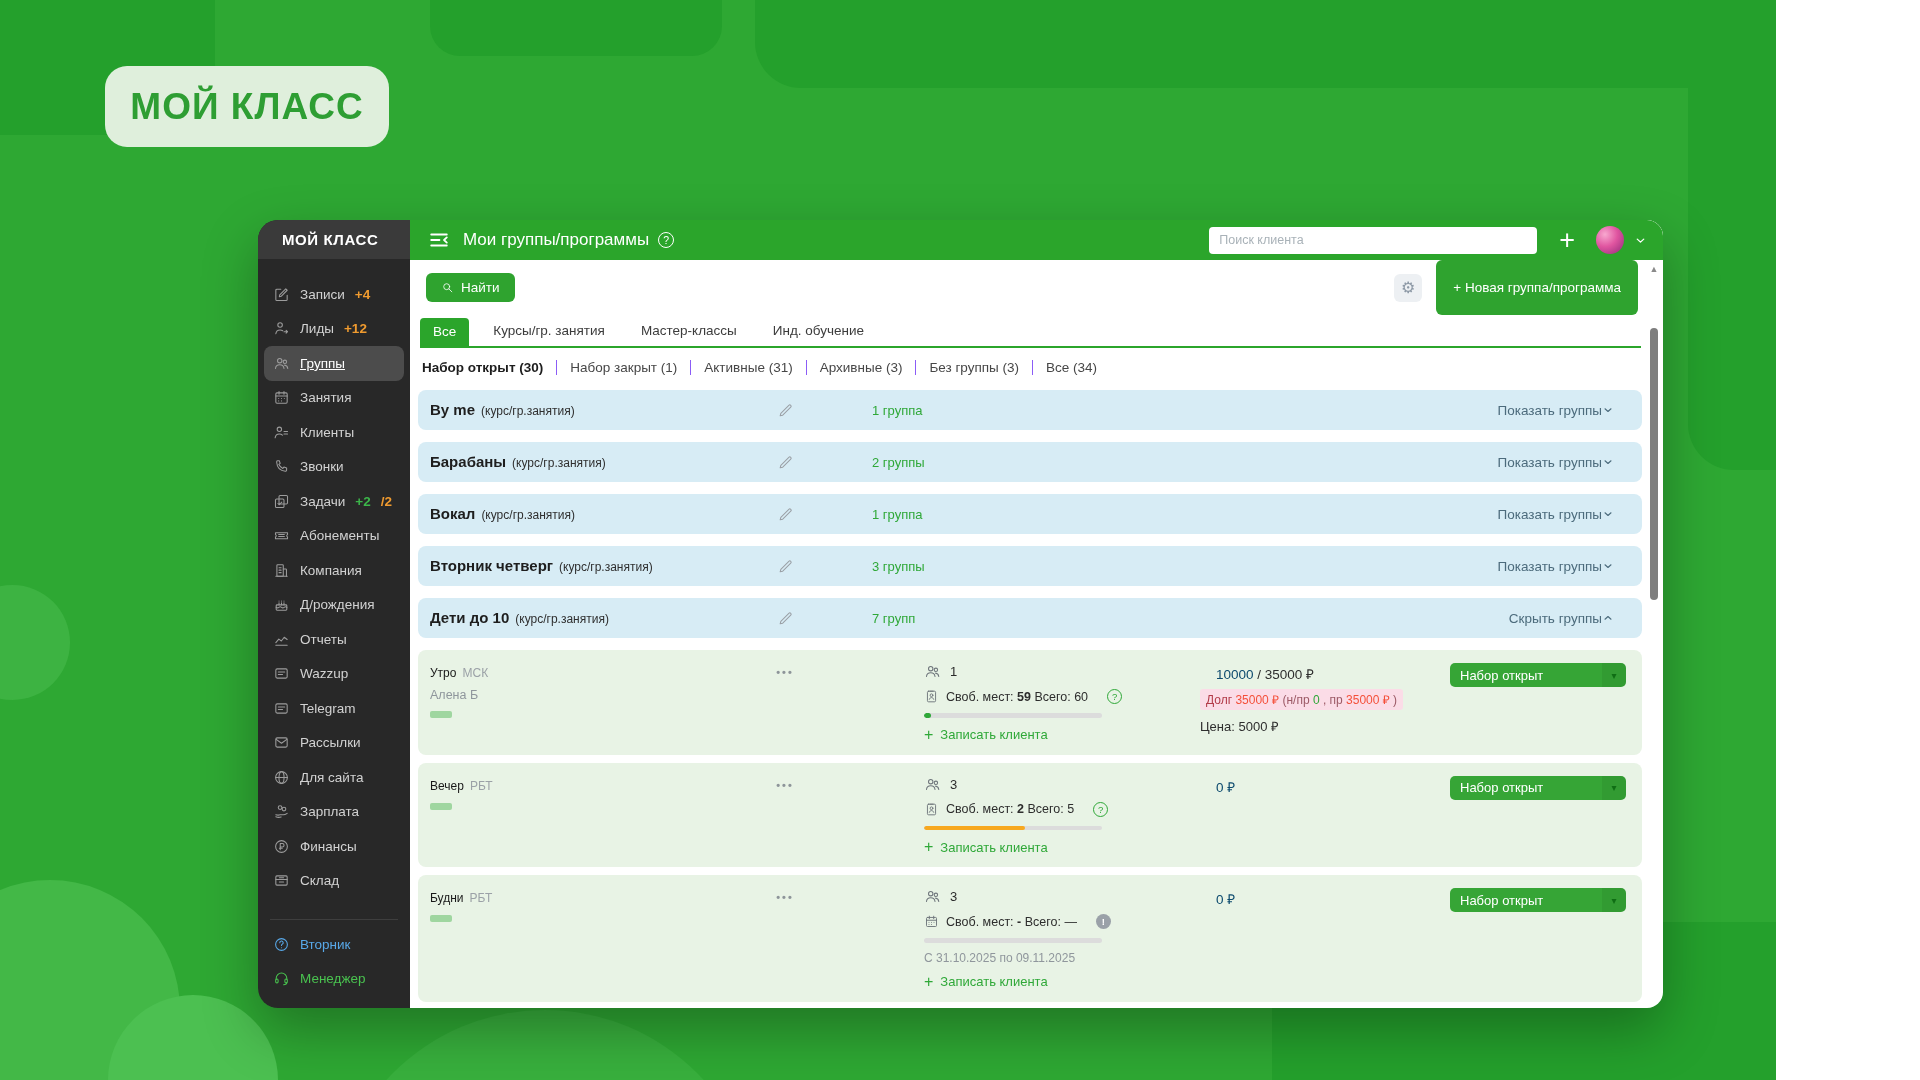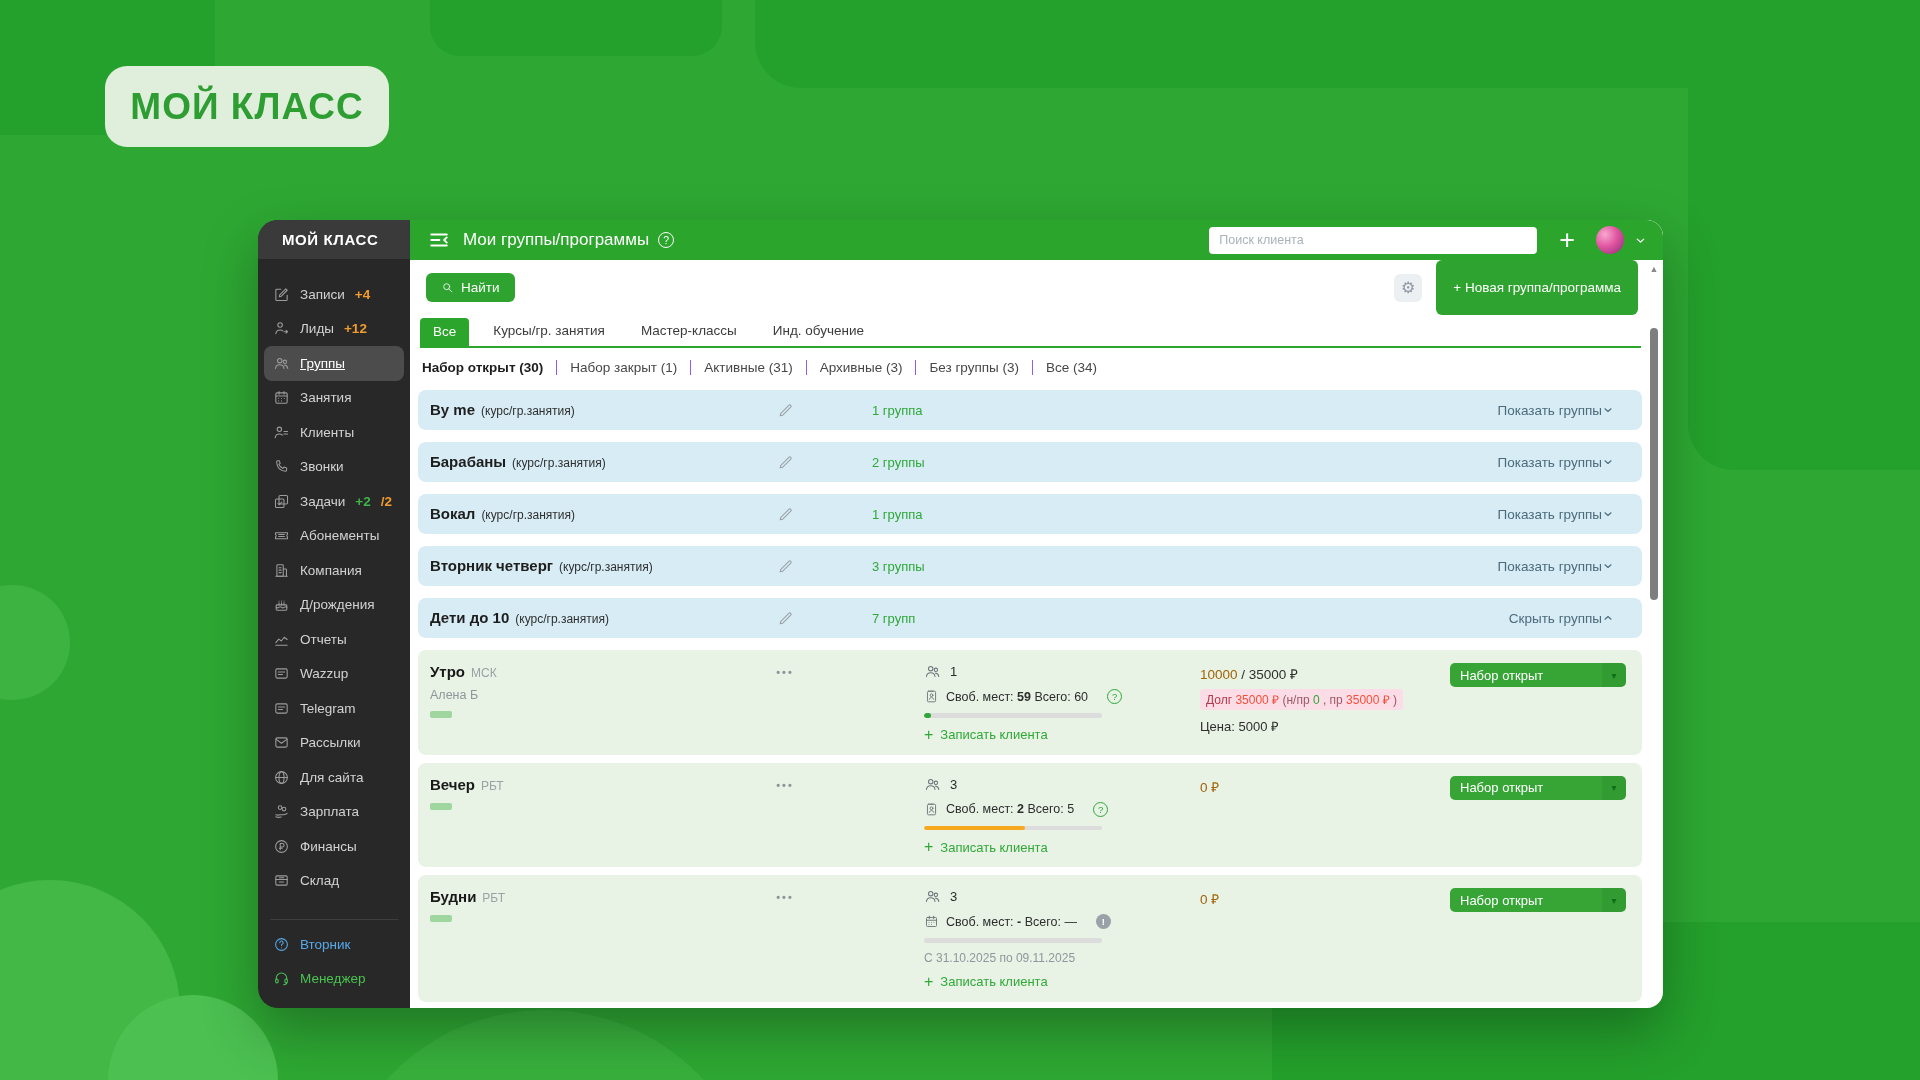--- a/index.html
+++ b/index.html
@@ -1,19 +1,19 @@
 <!DOCTYPE html>
 <html><head>
 <meta charset="utf-8">
 <style>
   * { box-sizing: border-box; margin: 0; padding: 0; }
   html,body { width:1920px; height:1080px; overflow:hidden; }
   body { font-family: "Liberation Sans", sans-serif; }
 
-  .stage { position:relative; width:1920px; height:1080px; background:#2EA833; overflow:hidden; }
+  .stage { position:relative; width:1776px; height:1080px; background:#2EA833; overflow:hidden; }
 
   
   .decor { position:absolute; }
   .d1 { left:-50px; top:-50px; width:265px; height:185px; border-radius:40px; background:#24A02C; }
   .d2 { left:430px; top:-34px; width:292px; height:90px; border-radius:30px; background:#24A02C; }
   .d3 { left:755px; top:-70px; width:1300px; height:158px; border-radius:46px; background:#24A02C; }
   .d4 { left:1688px; top:-40px; width:320px; height:510px; border-radius:46px; background:#24A02C; }
   .d5 { left:1272px; top:922px; width:760px; height:240px; border-radius:46px; background:#24A02C; }
   .d6 { left:-80px; top:880px; width:260px; height:260px; border-radius:50%; background:#43B847; }
   .d7 { left:-45px; top:585px; width:115px; height:115px; border-radius:50%; background:#3DB342; }
@@ -86,21 +86,21 @@
   .p-name { font-size:15px; font-weight:700; color:#1E1E1E; }
   .p-type { font-size:12px; color:#2F2F2F; margin-left:6px; }
   .p-edit { justify-self:center; width:17px; height:17px; color:#9AA0A6; cursor:pointer; }
   .p-count { padding-left:32px; color:#2FA838; font-size:13px; }
   .p-toggle { color:#4C6B7C; font-size:13.5px; display:flex; align-items:center; gap:0; cursor:pointer; padding-right:12px; }
   .p-toggle .icon { width:12px; height:12px; }
   .p-toggle svg { stroke-width:2.2; }
 
   .grp-row { background:#E8F3E5; border-radius:8px; margin-bottom:8px; min-height:104px;
     display:grid; grid-template-columns:300px 110px 360px 250px 1fr; align-items:start; padding:13px 18px 12px 12px; flex-shrink:0; }
-  .g-name { font-size:15px; font-weight:700; color:#191919; }
+  .g-name { font-size:12px; font-weight:400; color:#191919; }
   .g-tag { font-size:12px; color:#9BA1A7; margin-left:6px; }
   .g-teacher { font-size:12.5px; color:#8F969C; margin-top:7px; }
   .g-pill { width:22px; height:7px; background:#9FD6A0; border-radius:2px; margin-top:9px; }
   .g-dots { justify-self:center; color:#8D9499; font-size:11px; font-weight:700; letter-spacing:2px; padding-top:3px; cursor:pointer; }
   .g-details { padding-left:84px; }
   .d-line1 { display:flex; align-items:center; gap:9px; }
   .d-line1 .icon { width:17px; height:17px; color:#6E757B; }
   .d-count { font-size:13px; color:#2B2B2B; }
   .d-line2 { display:flex; align-items:center; gap:7px; margin-top:9px; }
   .d-line2 .icon { width:15px; height:15px; color:#6E757B; }
@@ -110,21 +110,21 @@
     display:inline-flex; align-items:center; justify-content:center; margin-left:12px; cursor:pointer; flex-shrink:0; }
   .i-gray { width:15px; height:15px; background:#9AA1A8; border-radius:50%; color:#fff; font-size:9.5px; font-weight:700;
     display:inline-flex; align-items:center; justify-content:center; margin-left:12px; cursor:pointer; flex-shrink:0; }
   .d-progress { width:178px; height:4.5px; background:#DCDCDC; border-radius:3px; margin-top:9px; overflow:hidden; }
   .d-progress .fill { display:block; height:100%; border-radius:3px; }
   .d-date { font-size:12px; color:#8F969C; margin-top:8px; }
   .d-enroll { color:#2FA838; font-size:13px; margin-top:9px; display:flex; align-items:center; gap:7px; cursor:pointer; }
   .d-enroll .plus { font-size:16px; line-height:1; }
   .g-money { padding-top:2px; }
   .m-line1 { font-size:13.5px; color:#2E2E2E; }
-  .m-paid { color:#a16207; }
+  .m-paid { color:#0c4a6e;margin-left:16px; }
   .m-debt { display:inline-block; background:#FBDCE7; border-radius:3px; padding:2px 6px; font-size:12px;
     margin-top:6px; white-space:nowrap; }
   .m-price { font-size:13px; color:#2E2E2E; margin-top:7px; }
   .status-btn { width:176px; height:24px; background:#36A536; border:none; border-radius:5px; color:#fff; font-size:13px;
     display:flex; align-items:center; justify-content:space-between; padding:0 0 0 10px; cursor:pointer; font-family:inherit; }
   .status-caret { width:24px; height:100%; display:flex; align-items:center; justify-content:center;
     color:#0F6E14; font-size:10px; background:rgba(0,0,0,.06); border-radius:0 5px 5px 0; }
 
   .scrollbar { position:absolute; top:44px; bottom:5px; right:2px; width:14px; }
   .scroll-up { color:#8A8A8A; font-size:9px; text-align:center; cursor:pointer; }

